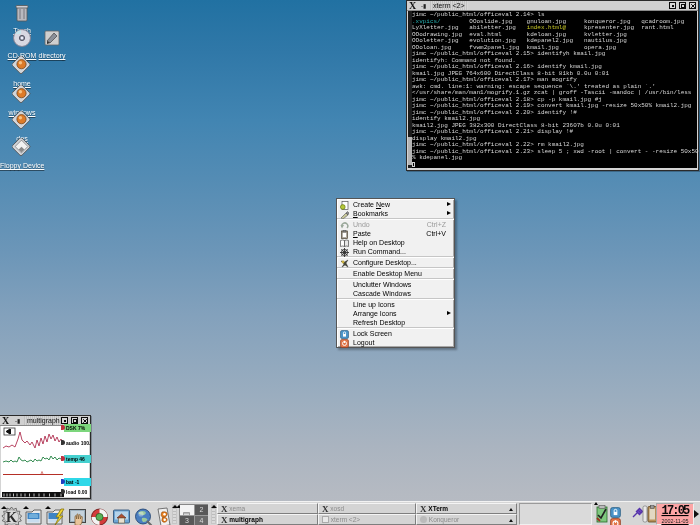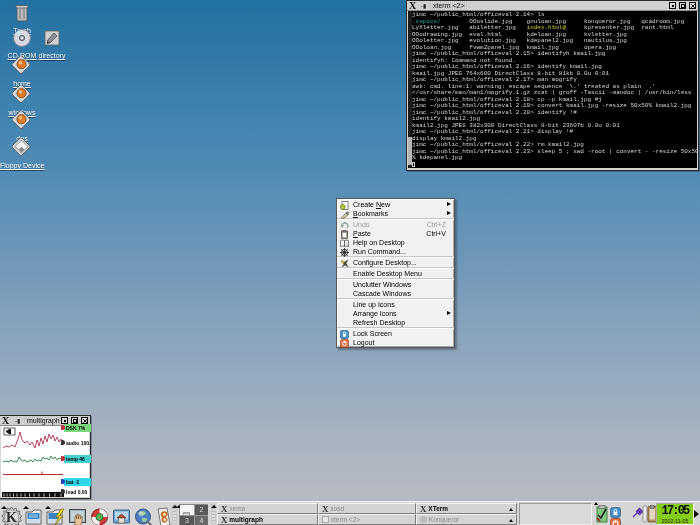--- a/index.html
+++ b/index.html
@@ -444,19 +444,19 @@
   <div style="position:absolute; left:631px; top:3px;">
     <svg width="26" height="19" viewBox="0 0 26 19">
       <path d="M2 12 L7 7 M7 5 L10 8 M5.5 6.5 L8.5 3.5 L11.5 6.5 L8.5 9.5 Z" stroke="#5533aa" stroke-width="1.4" fill="#7755cc"></path>
       <rect x="12" y="1" width="4" height="16" rx="1.5" fill="#e8e8e8" stroke="#777" stroke-width="0.7"></rect>
       <rect x="17" y="1.5" width="8.5" height="15.5" rx="1" fill="#b89058" stroke="#5e4520" stroke-width="0.8"></rect>
       <rect x="18.5" y="3.5" width="5.5" height="11" fill="#e2d8c2"></rect>
       <rect x="19.5" y="0.5" width="3.5" height="3" fill="#999" stroke="#444" stroke-width="0.5"></rect>
     </svg>
   </div>
 
-  <div style="position:absolute; left:656px; top:1px; width:38px; height:22px; text-align:center; background:#84cc16; border:1px solid #aaa; border-right-color:#eee; border-bottom-color:#eee;">
+  <div style="position:absolute; left:656px; top:1px; width:38px; height:22px; text-align:center; background:#fca5a5; border:1px solid #aaa; border-right-color:#eee; border-bottom-color:#eee;text-decoration:underline;">
     <div style="font-family:'Liberation Mono',monospace; font-weight:bold; font-size:12px; line-height:13px; color:#0a0a0a; letter-spacing:-1.8px; transform:scaleY(1.1); transform-origin:top;">17:05</div>
     <div style="font-size:5.4px; color:#222; line-height:6px; margin-top:1px;">2002-11-05</div>
   </div>
 
   <div style="position:absolute; right:1px; top:8px; width:0; height:0; border-left:5px solid #111; border-top:4px solid transparent; border-bottom:4px solid transparent;"></div>
 </div>
 
 </body></html>

